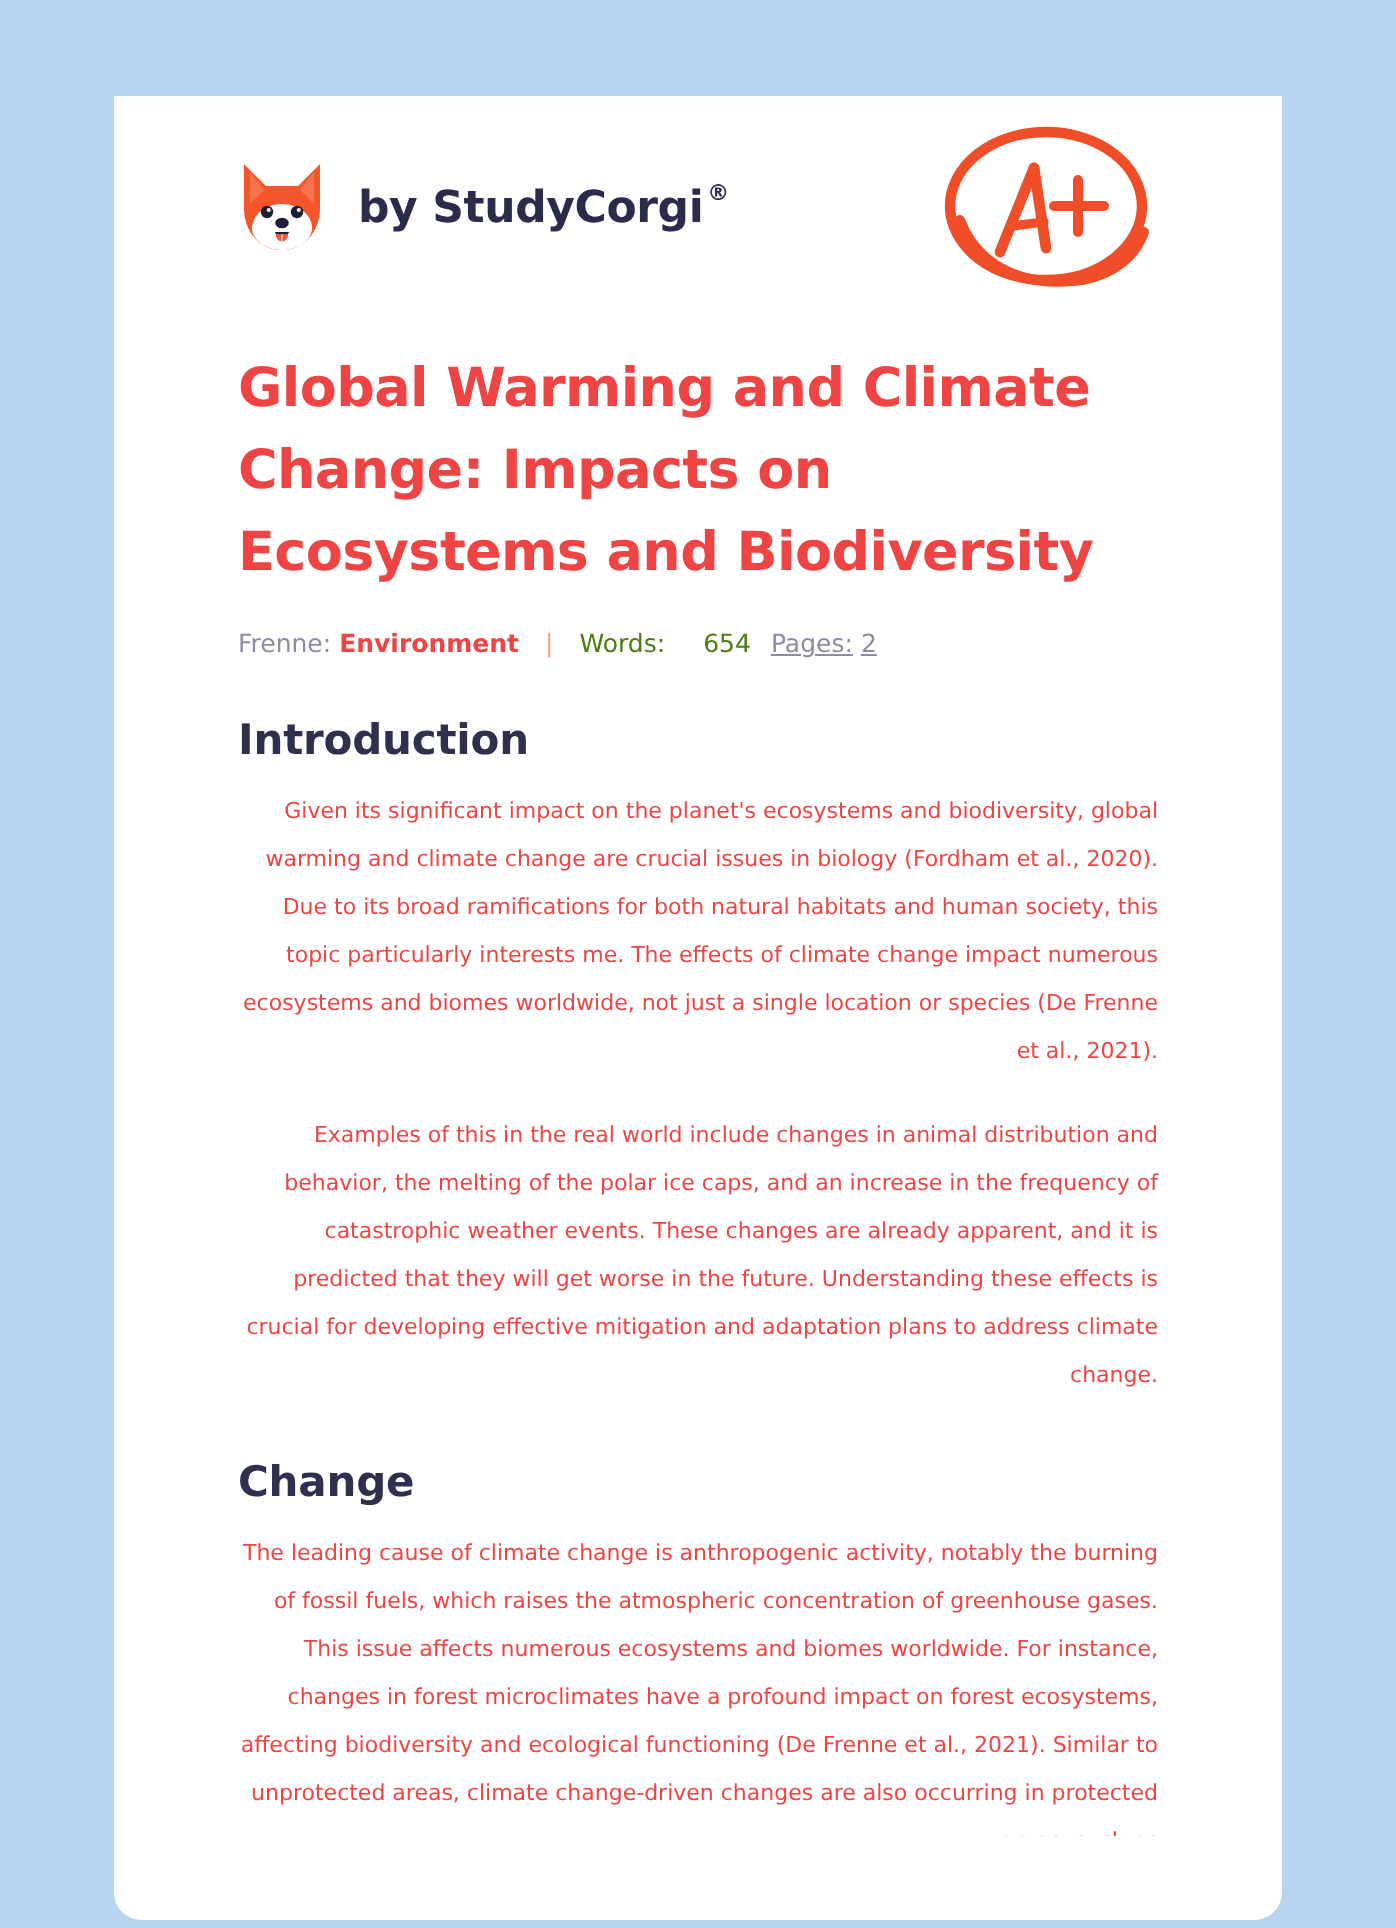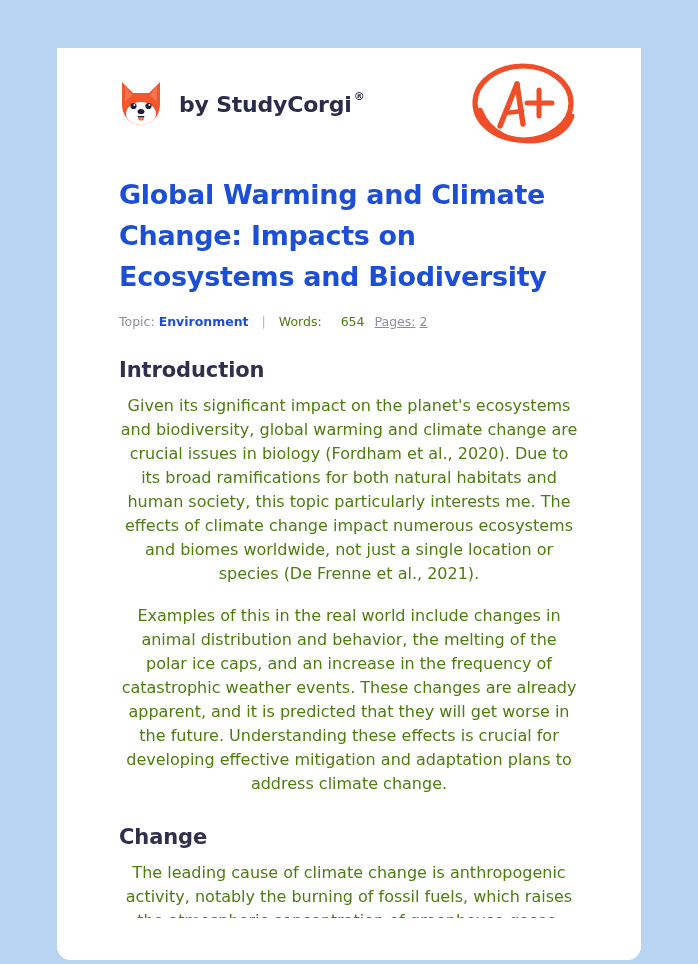--- a/index.html
+++ b/index.html
@@ -84,39 +84,39 @@
     height: 92px;
     flex: none;
     display: block;
   }
 
   
   .doc-title {
     font-size: 27px;
     line-height: 41px;
     font-weight: 700;
-    color: #1d4ed8;
+    color: #ef4444;
     letter-spacing: -0.3px;
     margin-top: 22px;
     margin-bottom: 0;
   }
 
   
   .meta {
     margin-top: 17px;
     font-size: 12.5px;
     color: #8c8ca3;
     display: flex;
     align-items: center;
     flex-wrap: wrap;
     white-space: pre;
   }
   .meta-label { color: #8c8ca3; }
   .meta-topic {
-    color: #1d4ed8;
+    color: #ef4444;
     font-weight: 600;
     margin-left: 4px;
   }
   .meta-sep {
     color: #f2a285;
     margin: 0 13px;
     font-weight: 400;
   }
   .meta-words { color: #4d7c0f; }
   .meta-pages { color: #8c8ca3; margin-left: 10px; text-decoration: underline; }
@@ -125,25 +125,25 @@
   .section-heading {
     font-size: 21px;
     font-weight: 700;
     color: #2f2f4e;
     margin-top: 29px;
     margin-bottom: 12px;
     letter-spacing: -0.1px;
   }
 
   .para {
-    font-size: 16px;
+    font-size: 11px;
     line-height: 24px;
-    color: #4d7c0f;
+    color: #ef4444;
     margin-bottom: 18px;
-    text-align: center;
+    text-align: right;
   }
   .para:last-child { margin-bottom: 0; }
 
   .body-block { padding-bottom: 40px; }
 
   .fade-bottom {
     position: absolute;
     left: 0;
     right: 0;
     bottom: 0;
@@ -190,21 +190,21 @@
           <path d="M50 26 L56 66" fill="none" stroke="#f04e28" stroke-width="5.4" stroke-linecap="round"></path>
           <path d="M39 55 L55 53" fill="none" stroke="#f04e28" stroke-width="4.6" stroke-linecap="round"></path>
           <path d="M72 32 L72 58" fill="none" stroke="#f04e28" stroke-width="5" stroke-linecap="round"></path>
           <path d="M60 45 L85 45" fill="none" stroke="#f04e28" stroke-width="5" stroke-linecap="round"></path>
         </svg>
       </div>
 
       <h1 class="doc-title">Global Warming and Climate Change: Impacts on Ecosystems and Biodiversity</h1>
 
       <div class="meta">
-        <span class="meta-label">Topic:</span>
+        <span class="meta-label">Frenne:</span>
         <span class="meta-topic">Environment</span>
         <span class="meta-sep">|</span>
         <span class="meta-words">Words:</span>
         <span class="meta-words" style="margin-left:19px;">654</span>
         <span class="meta-pages">Pages:</span>
         <span class="meta-pages" style="margin-left:4px;">2</span>
       </div>
 
       <div class="body-block">
 

